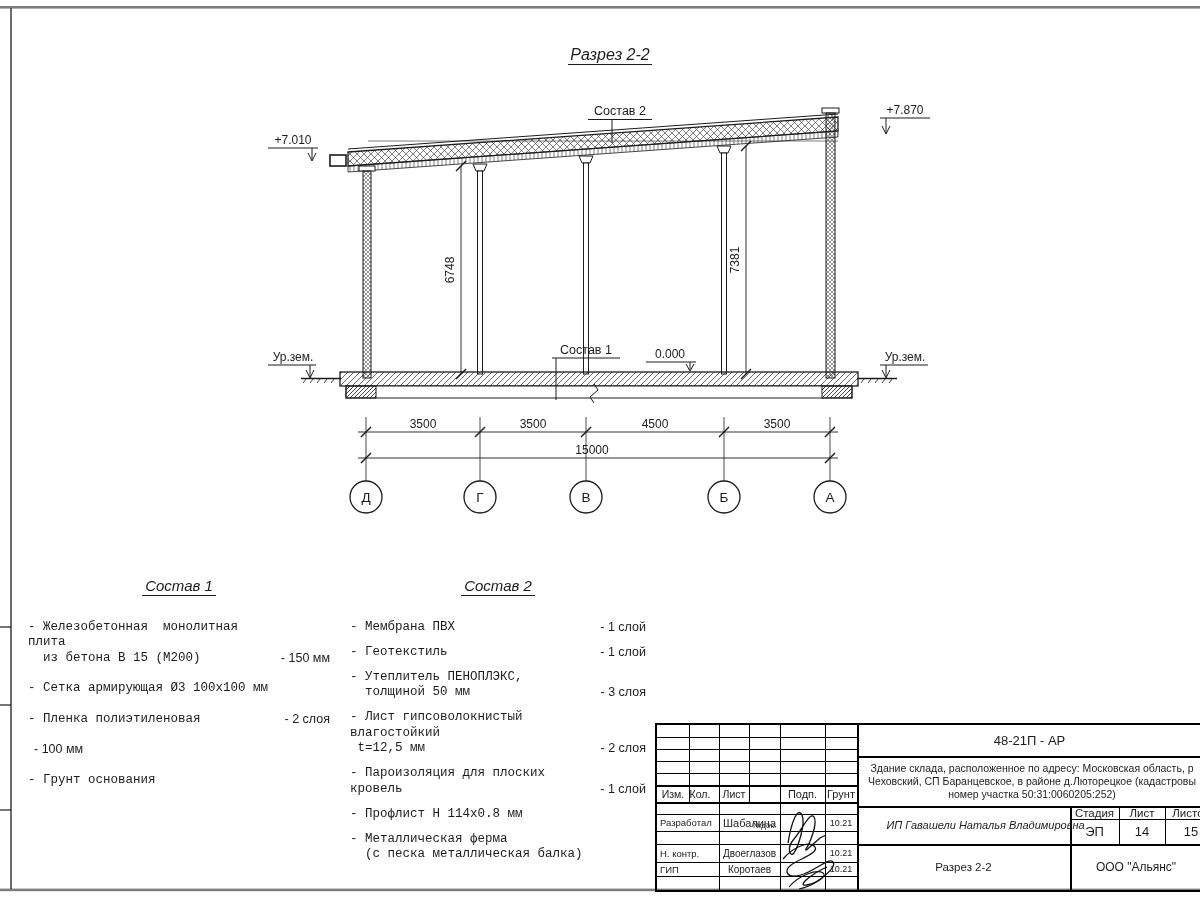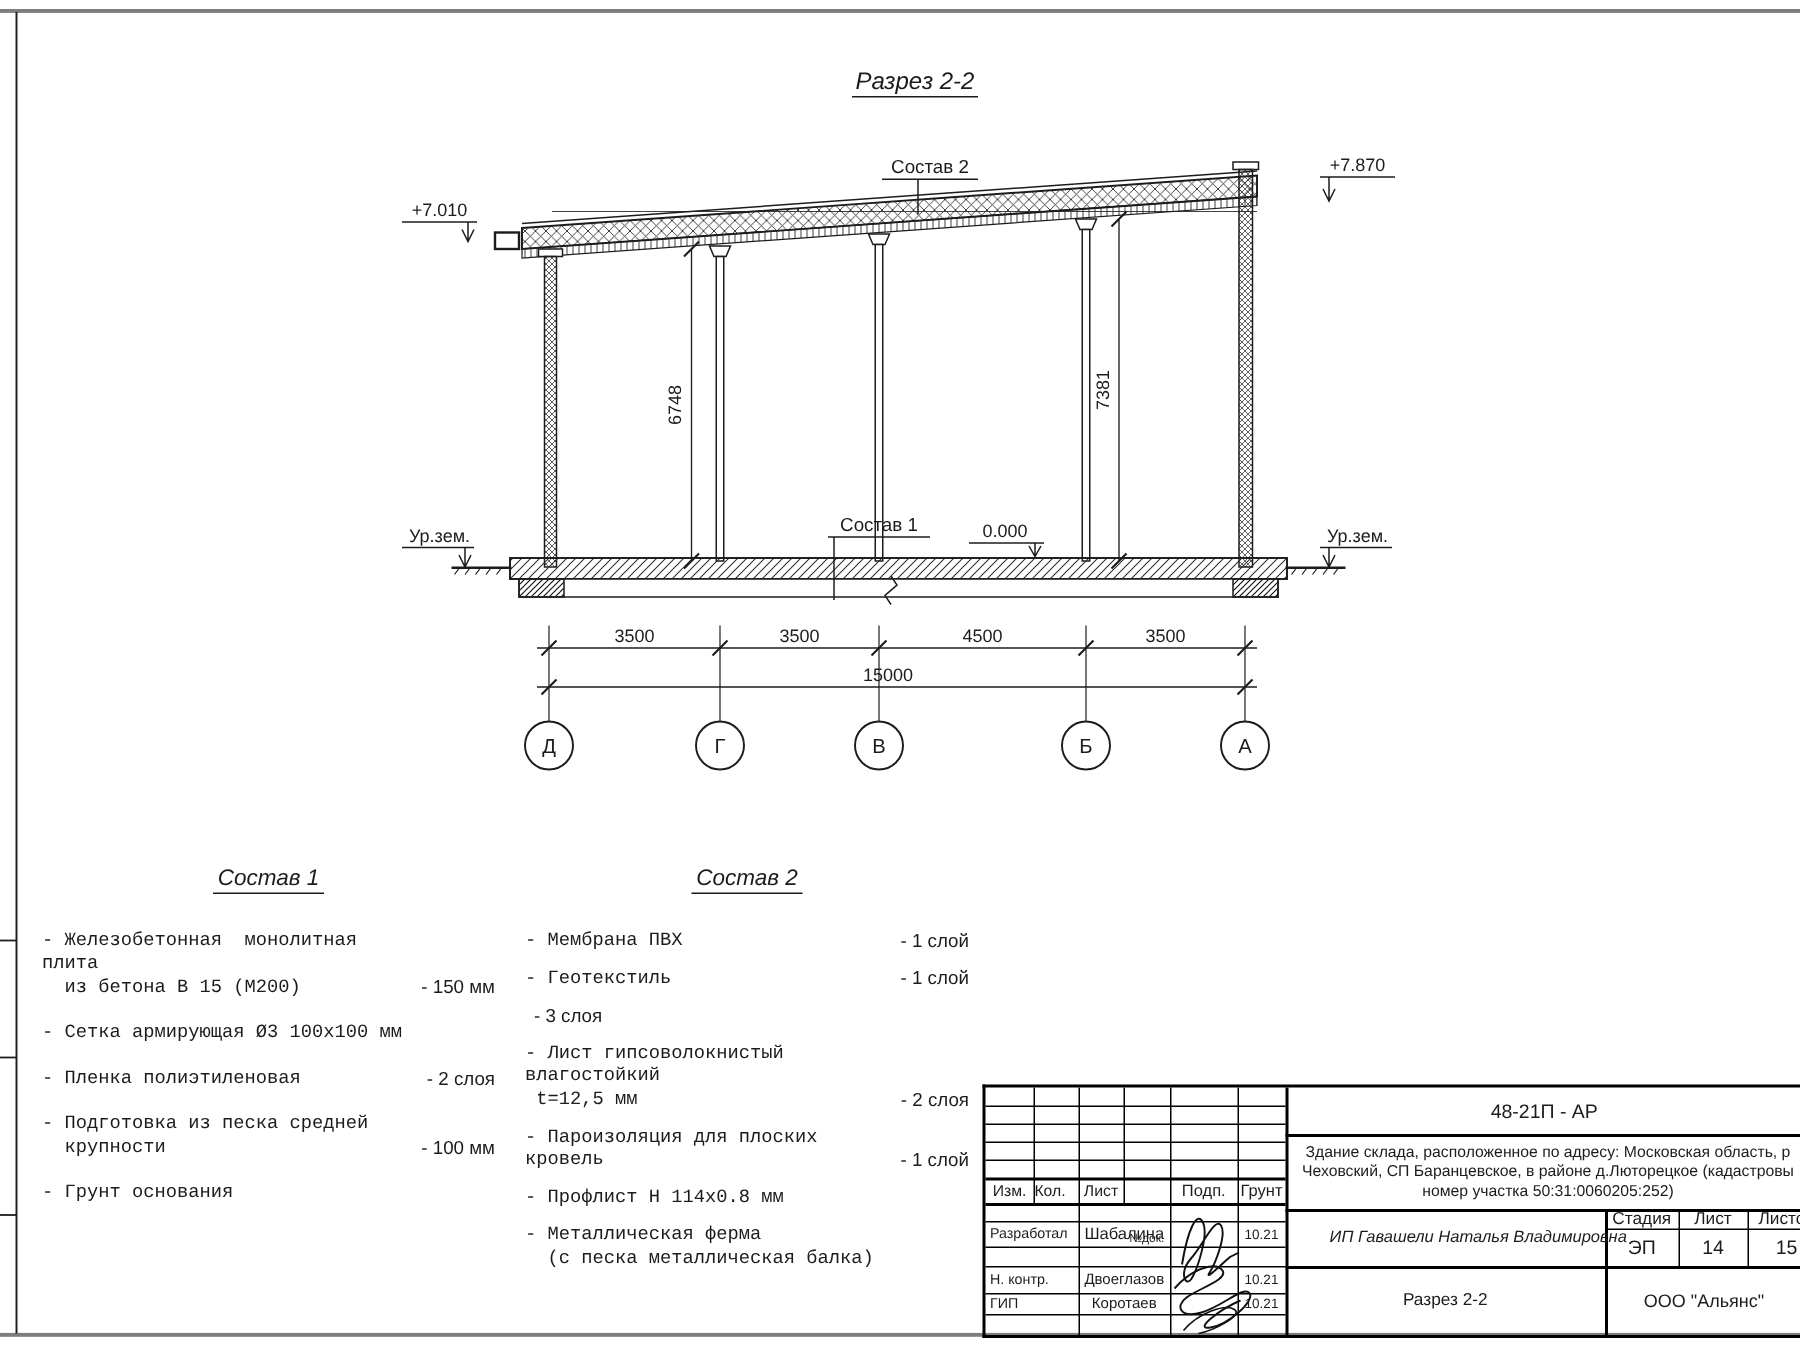--- a/index.html
+++ b/index.html
@@ -214,22 +214,20 @@
   </div>
   <div class="li">
     <div class="li-text pre">- Сетка армирующая Ø3 100х100 мм</div>
     <div class="li-val"></div>
   </div>
   <div class="li">
     <div class="li-text pre">- Пленка полиэтиленовая</div>
     <div class="li-val">-  2 слоя</div>
   </div>
   <div class="li">
-    <div class="li-text pre">- Подготовка из песка средней
-  крупности</div>
     <div class="li-val">- 100 мм</div>
   </div>
   <div class="li">
     <div class="li-text pre">- Грунт основания</div>
     <div class="li-val"></div>
   </div>
 </div>
 
 <div class="abs comp" id="comp2" style="left:350px;top:578px;width:296px;">
   <div class="comp-heading">
@@ -237,20 +235,22 @@
   </div>
   <div class="li">
     <div class="li-text pre">- Мембрана ПВХ</div>
     <div class="li-val">- 1 слой</div>
   </div>
   <div class="li">
     <div class="li-text pre">- Геотекстиль</div>
     <div class="li-val">- 1 слой</div>
   </div>
   <div class="li">
+    <div class="li-text pre">- Утеплитель ПЕНОПЛЭКС,
+  толщиной 50 мм</div>
     <div class="li-val">- 3 слоя</div>
   </div>
   <div class="li">
     <div class="li-text pre">- Лист гипсоволокнистый влагостойкий
  t=12,5 мм</div>
     <div class="li-val">- 2 слоя</div>
   </div>
   <div class="li">
     <div class="li-text pre">- Пароизоляция для плоских кровель</div>
     <div class="li-val">- 1 слой</div>

